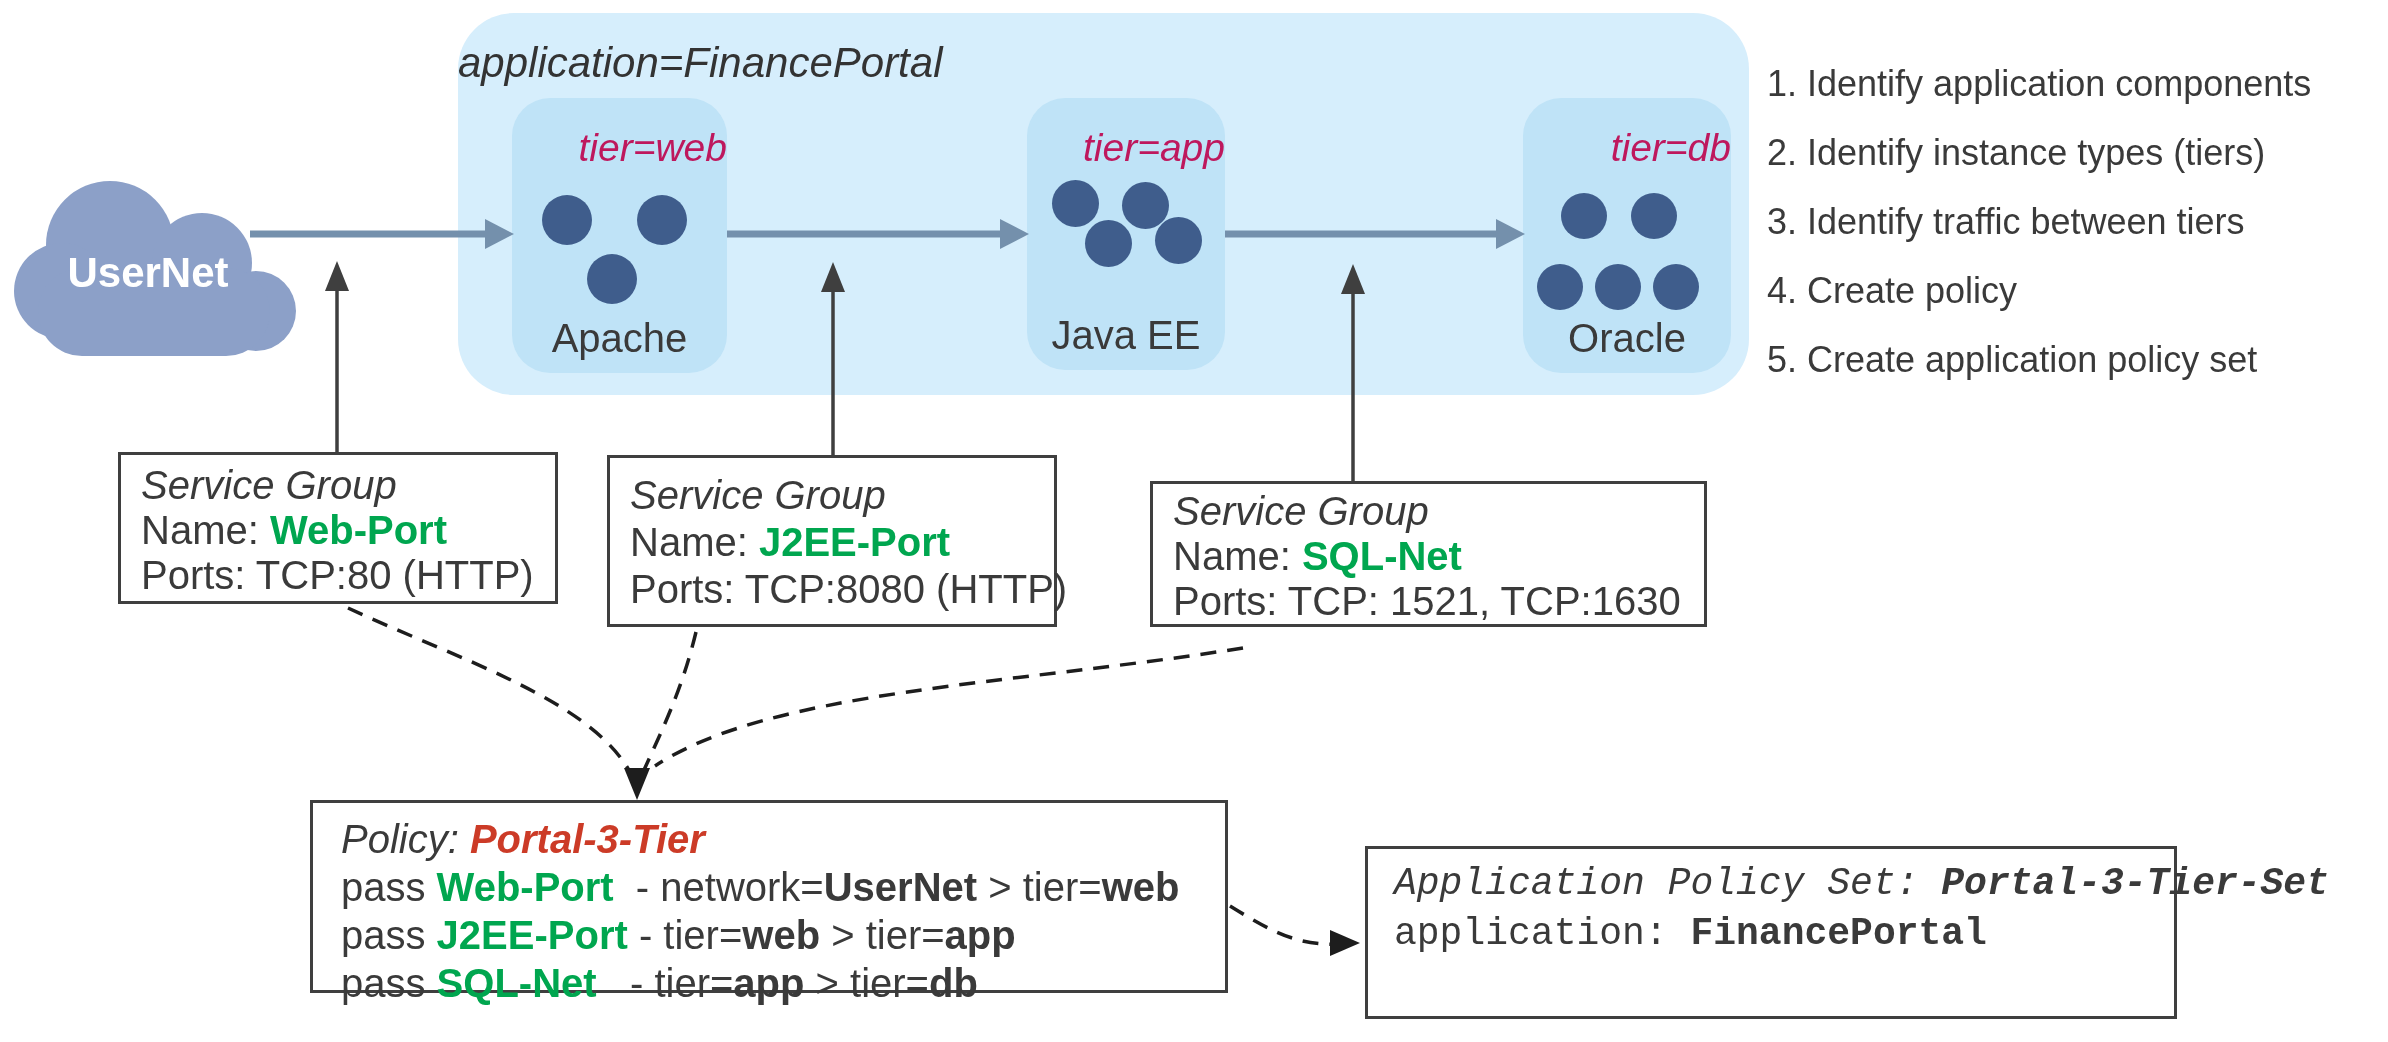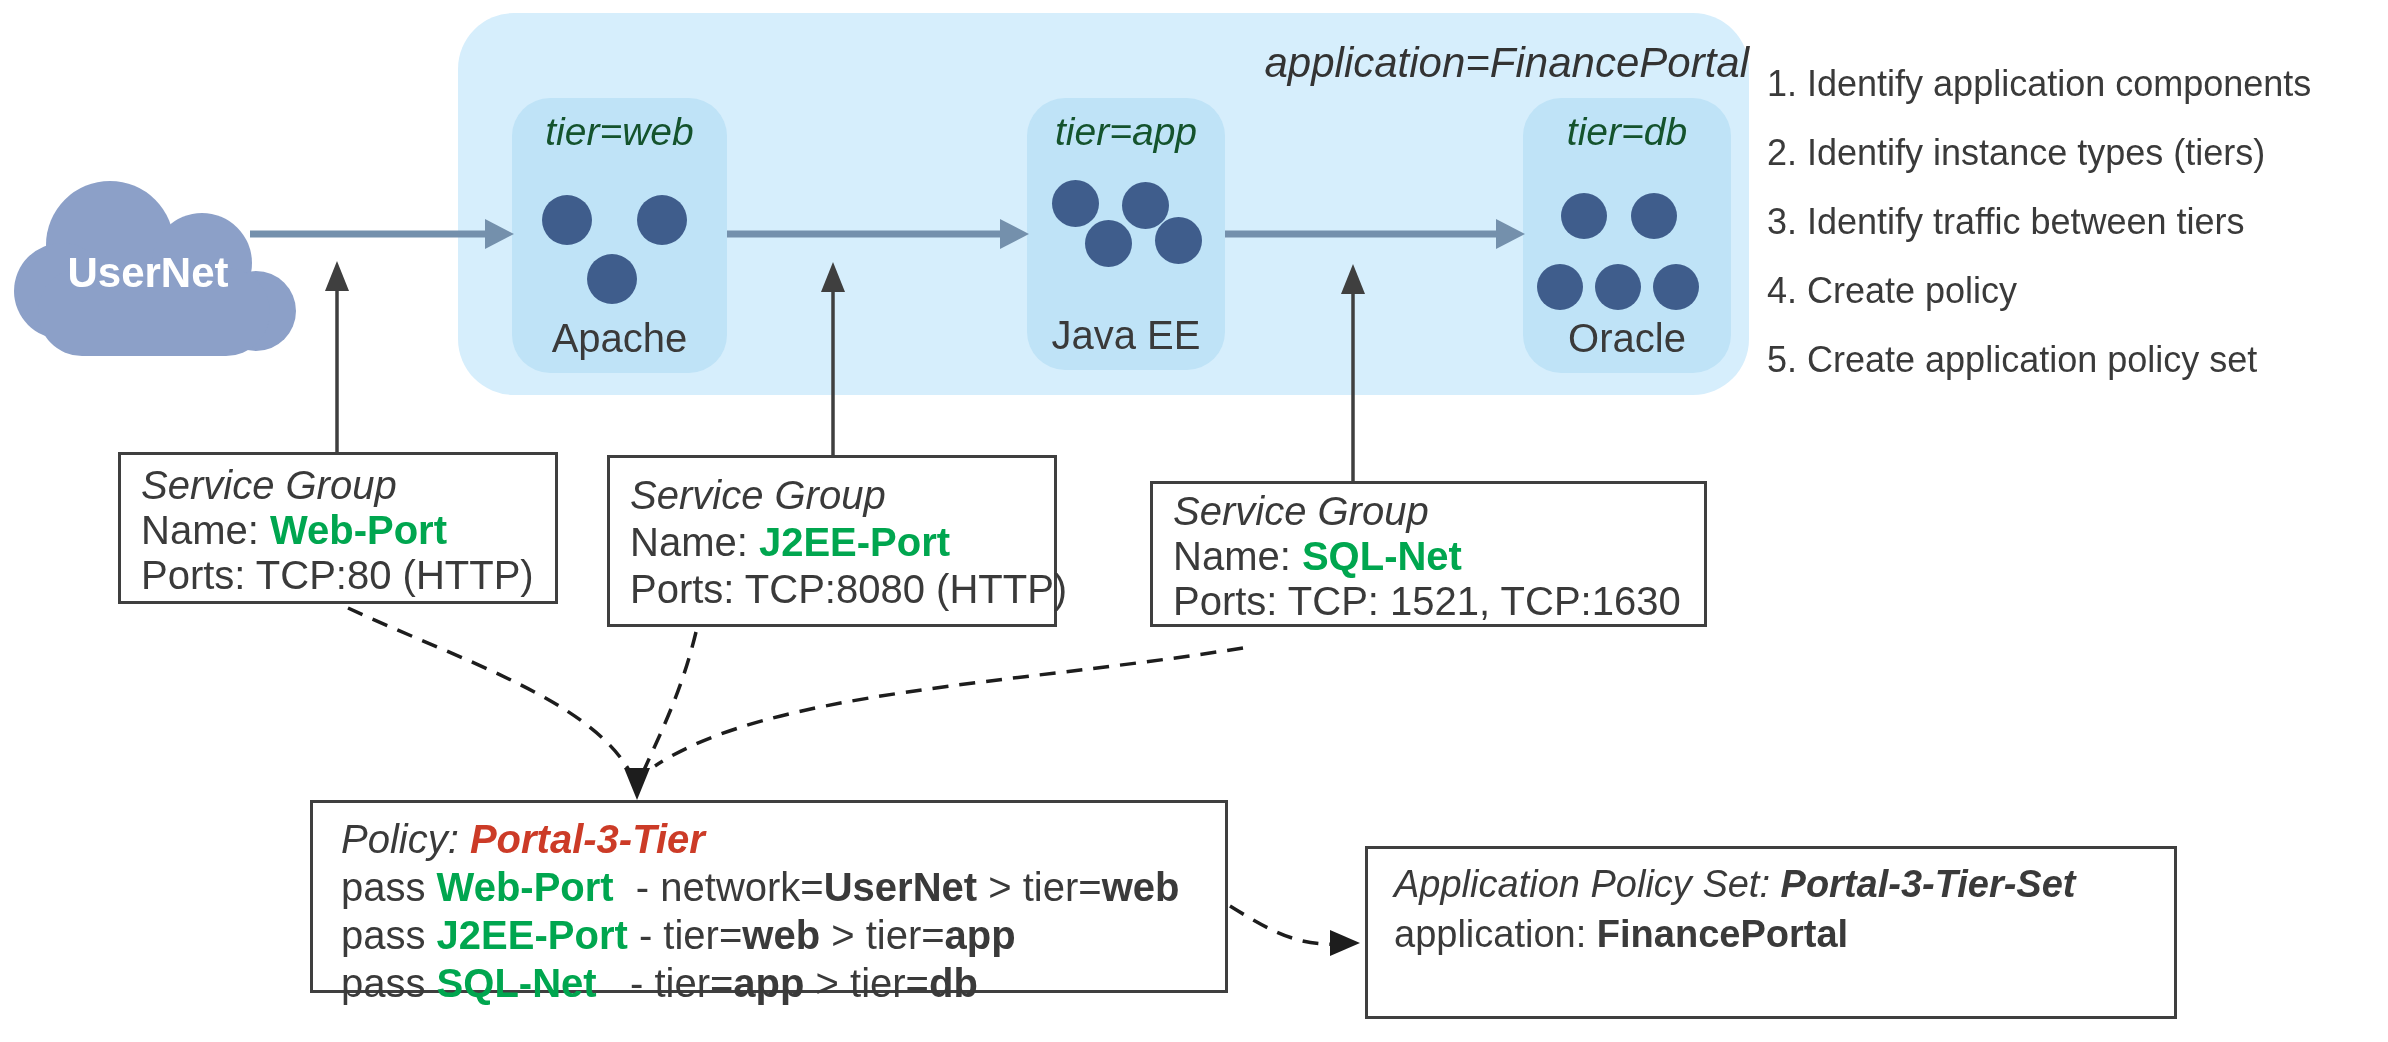--- a/index.html
+++ b/index.html
@@ -14,30 +14,30 @@
     --box_border:#3F3F3F;
     --thin_arrow:#3F3F3F;
   }
   html,body{margin:0;padding:0;background:#ffffff;}
   body{font-family:"Liberation Sans","DejaVu Sans",sans-serif;color:var(--text_dark);}
   .stage{position:relative;width:2388px;height:1042px;background:#ffffff;overflow:hidden;}
 
   
   .app-container{position:absolute;left:458px;top:13px;width:1291px;height:382px;
     background:var(--container_fill);border-radius:56px;}
-  .app-label{position:absolute;left:0;top:26px;width:100%;text-align:right;
+  .app-label{position:absolute;left:0;top:26px;width:100%;text-align:left;
     font-style:italic;font-size:42px;color:#333;}
 
   
   .tier{position:absolute;background:var(--tier_fill);border-radius:38px;}
   .tier-web{left:512px;top:98px;width:215px;height:275px;}
   .tier-app{left:1027px;top:98px;width:198px;height:272px;}
   .tier-db{left:1523px;top:98px;width:208px;height:275px;}
-  .tier-tag{position:absolute;top:12px;left:0;width:100%;text-align:center;
-    font-style:italic;font-size:39px;color:#14532d;}
+  .tier-tag{position:absolute;top:28px;left:0;width:100%;text-align:right;
+    font-style:italic;font-size:39px;color:#be185d;}
   .tier-name{position:absolute;bottom:12px;left:0;width:100%;text-align:center;
     font-size:40px;color:#3a3a3a;}
   .dot{position:absolute;border-radius:50%;background:var(--instance_dot);}
 
   
   .cloud{position:absolute;left:10px;top:163px;width:300px;height:198px;}
   .cloud-label{position:absolute;left:18px;top:86px;width:240px;text-align:center;
     color:#ffffff;font-weight:bold;font-size:42px;}
 
   
@@ -46,21 +46,21 @@
 
   
   .wbox{position:absolute;background:#ffffff;border:3px solid var(--box_border);
     box-sizing:border-box;font-size:40px;color:#3a3a3a;}
   .sg-1{left:118px;top:452px;width:440px;height:152px;padding:8px 0 0 20px;line-height:45px;}
   .sg-2{left:607px;top:455px;width:450px;height:172px;padding:14px 0 0 20px;line-height:47px;}
   .sg-3{left:1150px;top:481px;width:557px;height:146px;padding:5px 0 0 20px;line-height:45px;}
   .sg-title{font-style:italic;}
   .policy-box{left:310px;top:800px;width:918px;height:193px;padding:12px 0 0 28px;line-height:48px;}
   .aps-box{left:1365px;top:846px;width:812px;height:173px;padding:10px 0 0 26px;
-    font-size:38px;line-height:50px;}
+    font-size:38px;line-height:50px;font-family:Liberation Mono, monospace;}
   .line{white-space:nowrap;}
 
   
   .b{font-weight:bold;}
   .i{font-style:italic;}
   .bi{font-weight:bold;font-style:italic;}
   .g{font-weight:bold;color:var(--accent_green);}
   .r{font-weight:bold;color:var(--accent_red);}
   .ri{font-weight:bold;font-style:italic;color:var(--accent_red);}
 

